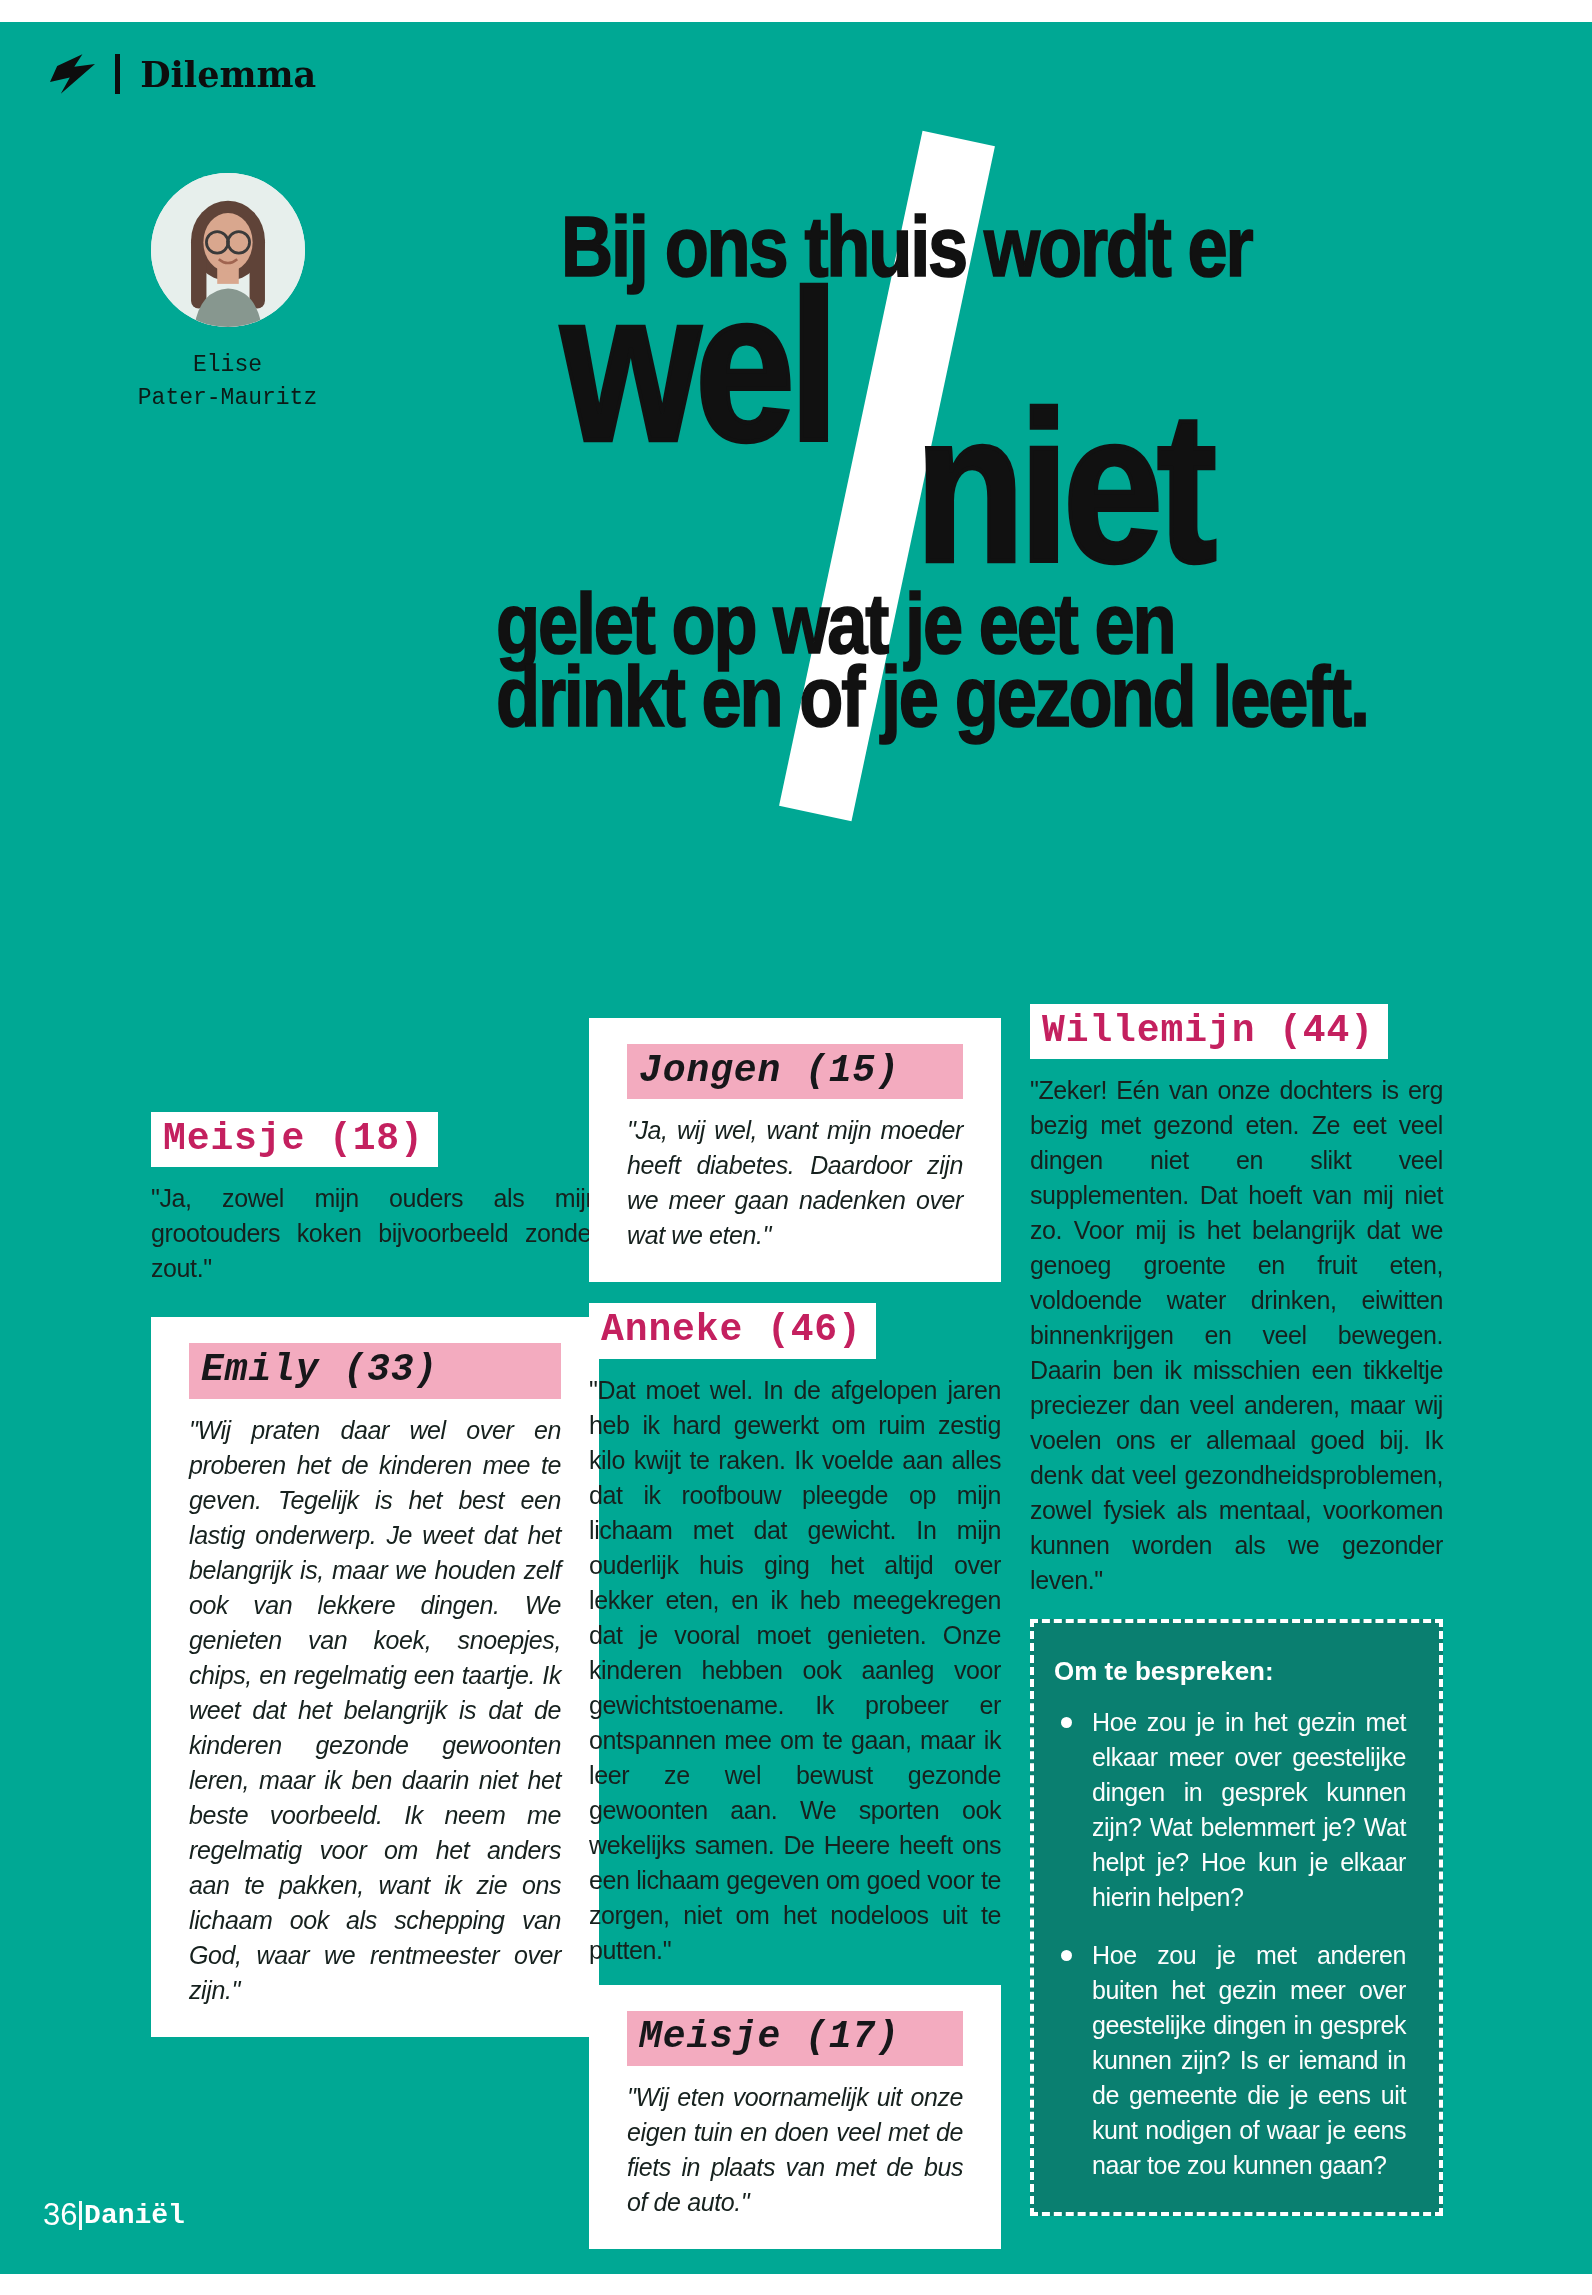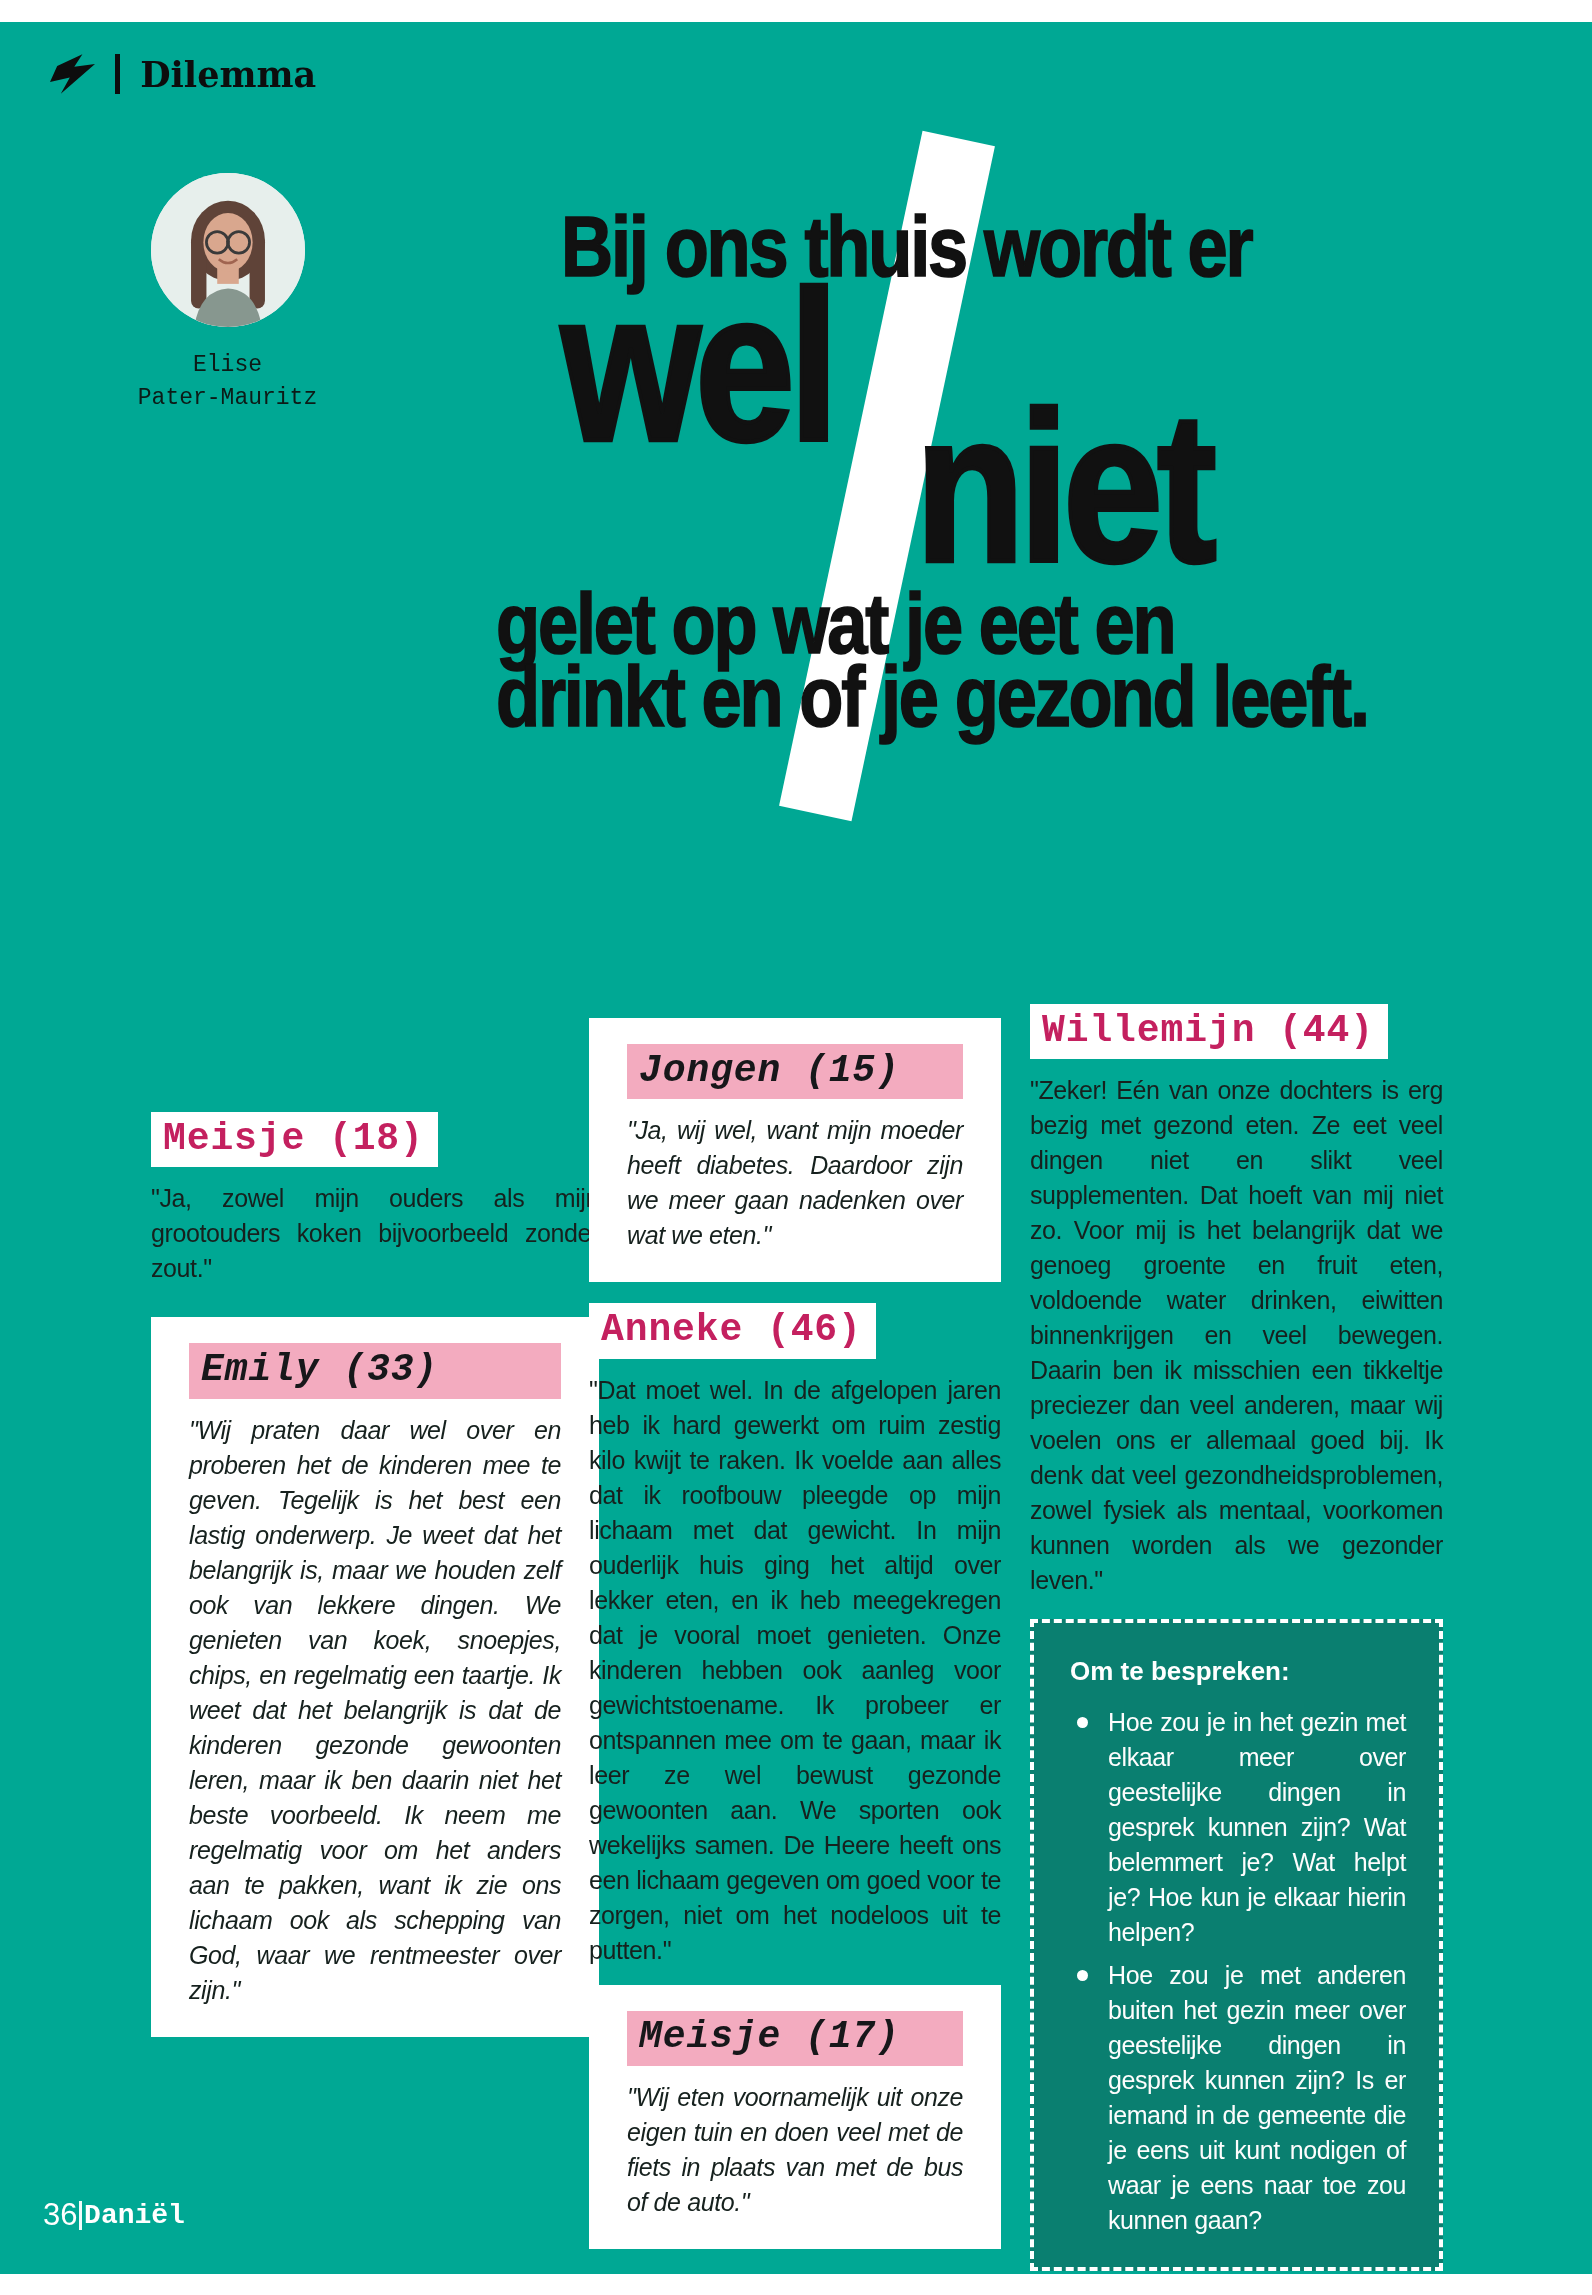--- a/index.html
+++ b/index.html
@@ -45,25 +45,25 @@
   .qtitle.on-card{background:#F3ABBF;color:#17171a;}
 
   .qtext{font-size:25px;line-height:35px;letter-spacing:-0.4px;text-align:justify;
     color:#16211E;margin-top:14px;}
   .card{background:#ffffff;padding:26px 38px 29px 38px;font-style:italic;}
   .card .qtext{margin-top:14px;}
 
   .m-top-36{margin-top:31px;} .m-top-18{margin-top:17px;} .m-top-24{margin-top:21px;}
 
   
-  .discussion{border:4.3px dashed #ffffff;background:#0A7F70;padding:33px 33px 29px 36px;color:#ffffff;}
+  .discussion{border:4.3px dashed #ffffff;background:#0A7F70;padding:33px 33px 29px 20px;color:#ffffff;}
   .disc-title{font-weight:700;font-size:26px;line-height:1.2;margin-bottom:17.3px;color:#ffffff;}
   .bullet{position:relative;padding-left:38px;font-size:25px;line-height:35px;letter-spacing:-0.4px;
     text-align:justify;color:#fdfdfd;}
-  .bullet + .bullet{margin-top:8px;}
+  .bullet + .bullet{margin-top:23px;}
   .dot{position:absolute;left:7px;top:12px;width:11.2px;height:11.2px;border-radius:50%;background:#ffffff;}
 
   
   .footer{position:absolute;left:43px;top:2197px;display:flex;align-items:center;gap:2px;z-index:3;color:#ffffff;}
   .page-num{font-size:31px;font-weight:400;}
   .footer-divider{width:2.6px;height:29px;background:#ffffff;opacity:.95;}
   .mag-name{font-family:"Liberation Mono",monospace;font-weight:700;font-size:28px;}
 </style>
 </head>
 <body>

